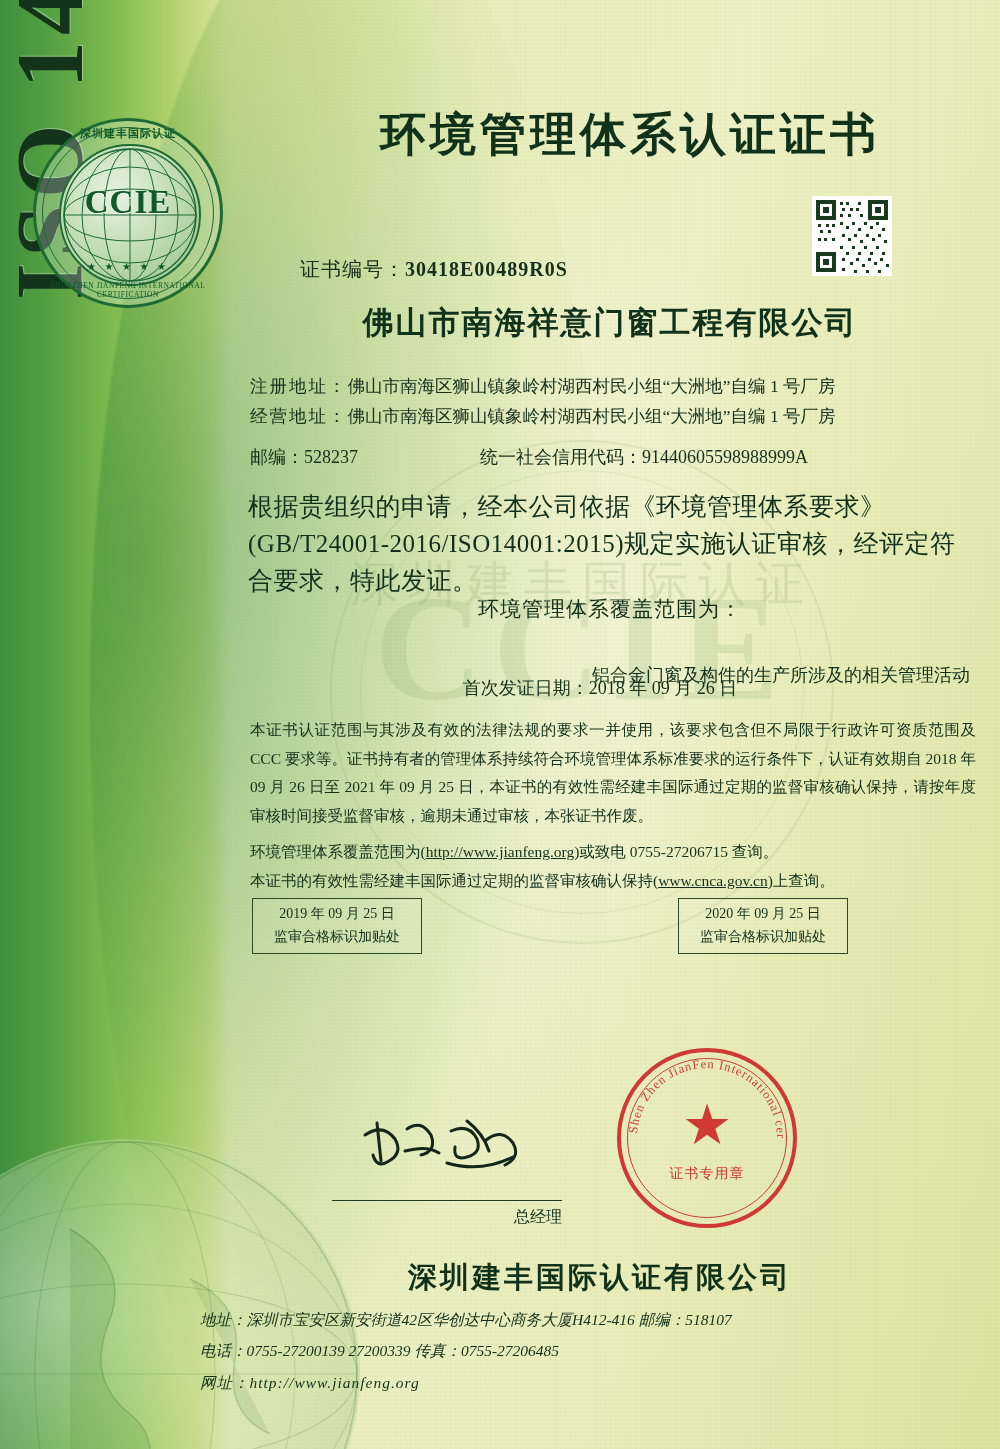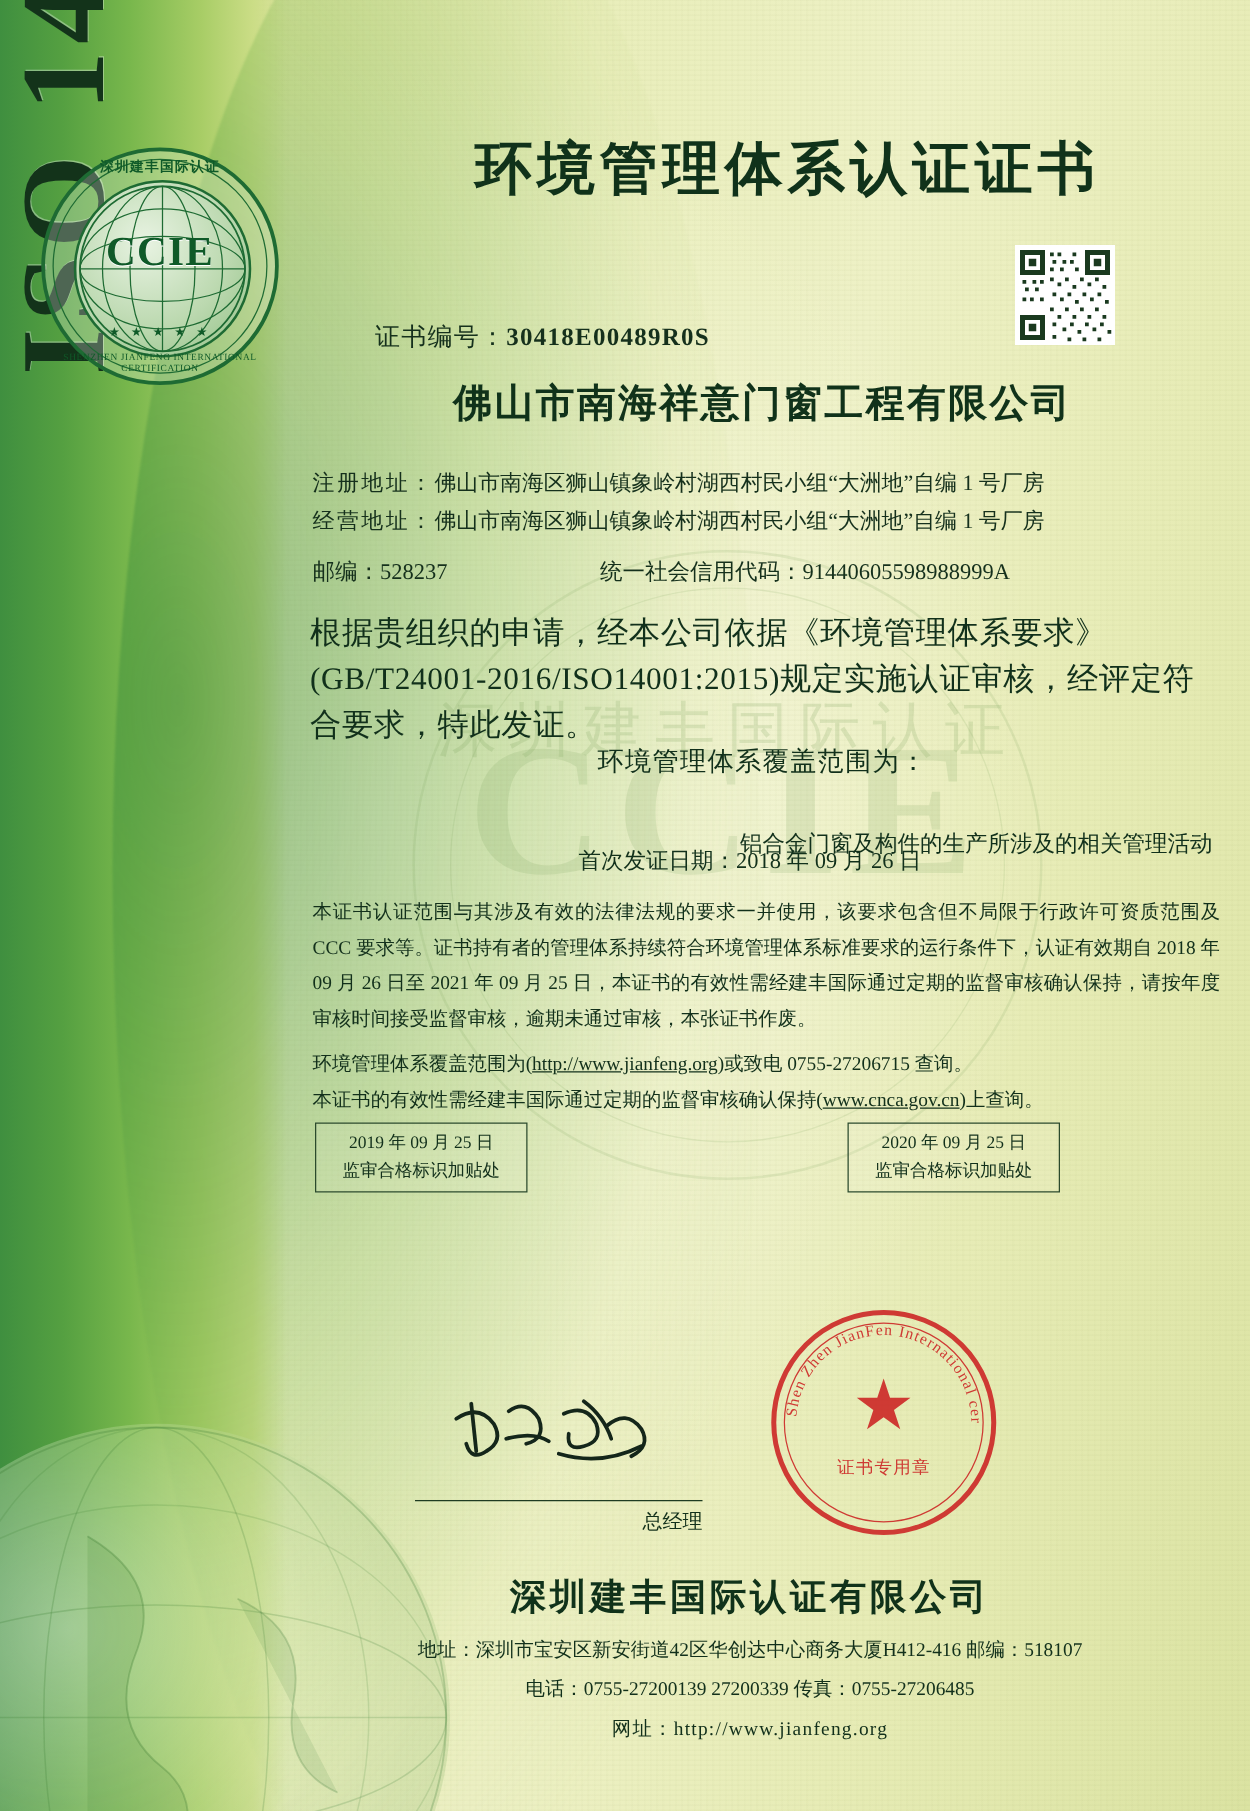--- a/index.html
+++ b/index.html
@@ -205,21 +205,21 @@
     font-size:14px;color:#cc2222;letter-spacing:1px;
   }
   .redstamp svg{position:absolute;inset:0;}
 
   .footer-name{
     position:absolute;left:200px;top:1258px;width:800px;text-align:center;
     font-size:29px;font-weight:bold;color:#10321a;letter-spacing:3px;
     font-family:"DejaVu Serif",serif;
   }
   .footer-l{
-    position:absolute;left:200px;width:800px;text-align:center;font-size:15.5px;color:#12301b;
+    position:absolute;left:200px;width:800px;font-size:15.5px;color:#12301b;font-style:italic;
   }
   .f1{top:1310px;}
   .f2{top:1341px;}
   .f3{top:1373px;font-family:"Liberation Serif",serif;letter-spacing:1px;}
 </style>
 </head>
 <body>
 
 <div id="cert">
 

